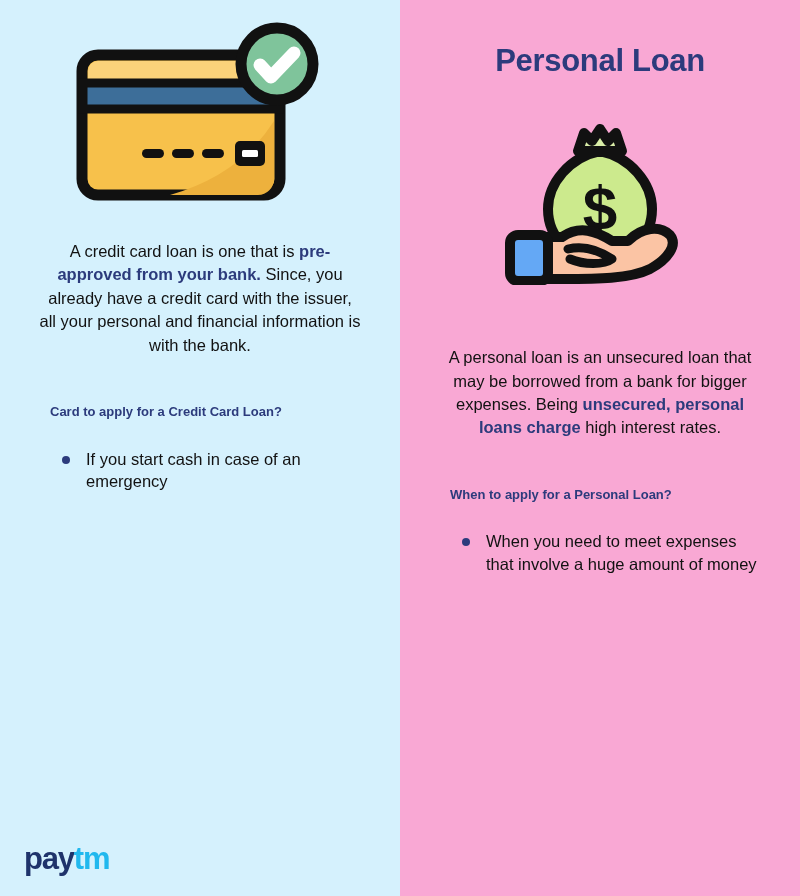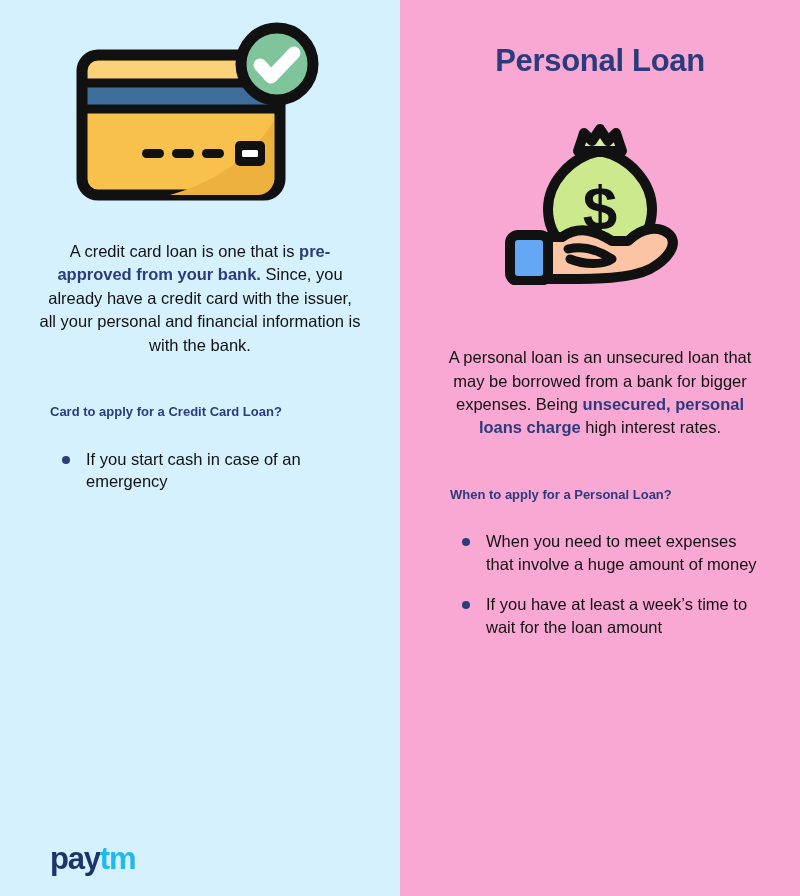--- a/index.html
+++ b/index.html
@@ -118,21 +118,20 @@
 
   
   .brand-logo {
     position: absolute;
     left: 24px;
     bottom: 22px;
     font-size: 31px;
     font-weight: bold;
     letter-spacing: -1.2px;
     line-height: 1;
-    margin-left: 26px;
   }
   .brand-pay { color: #1f336b; }
   .brand-tm  { color: #21b8ee; }
 </style>
 </head>
 <body>
 
 <div class="infographic">
 
   <section class="panel panel-left">
@@ -212,18 +211,17 @@
     </div>
 
     <p class="summary">
       <span>A personal loan is an unsecured loan that may be borrowed from a bank for bigger expenses. Being </span><span class="hl">unsecured, personal loans charge</span><span> high interest rates.</span>
     </p>
 
     <h2 class="sub-heading">When to apply for a Personal Loan?</h2>
 
     <ul class="bullet-list">
       <li class="bullet-item">When you need to meet expenses that involve a huge amount of money</li>
-      <li class="bullet-item">If you have at least a week’s time to wait for the loan amount</li>
     </ul>
 
   </section>
 
 </div>
 
 </body></html>

